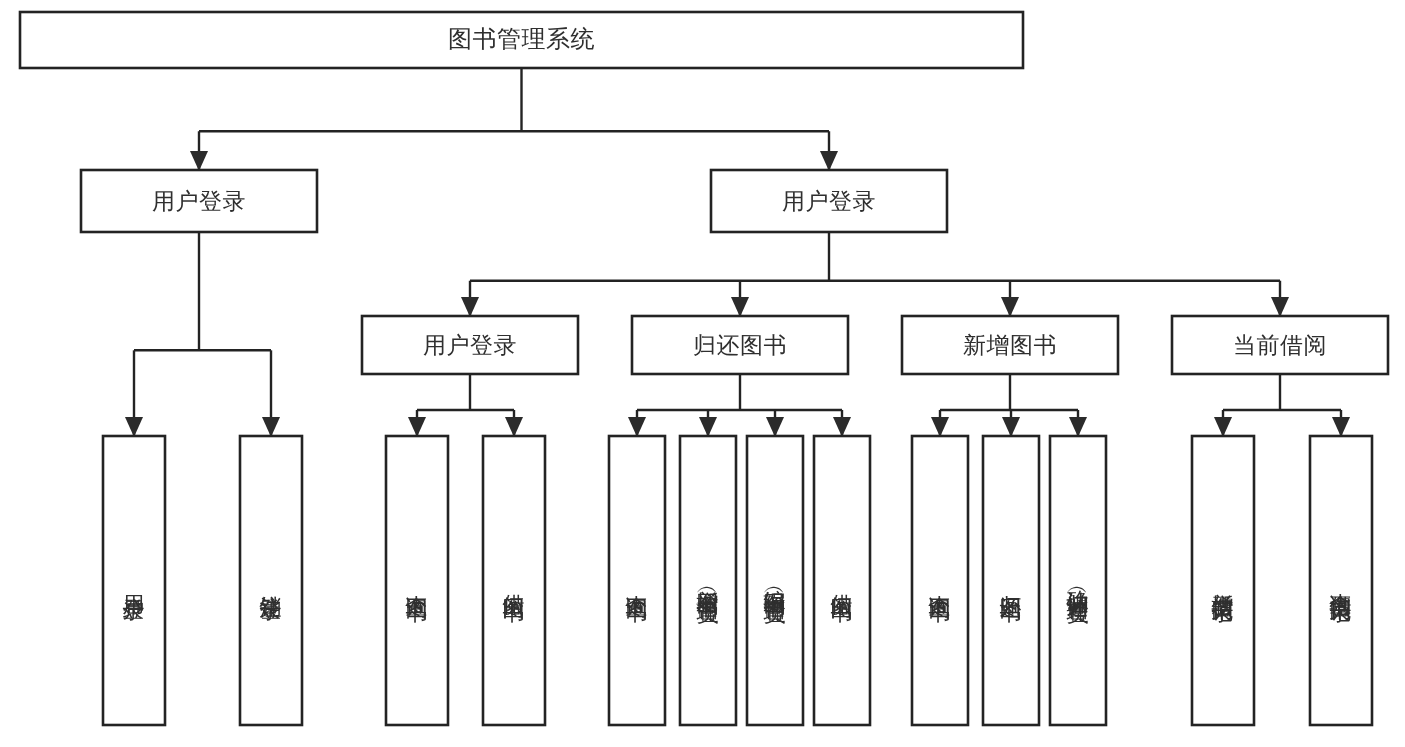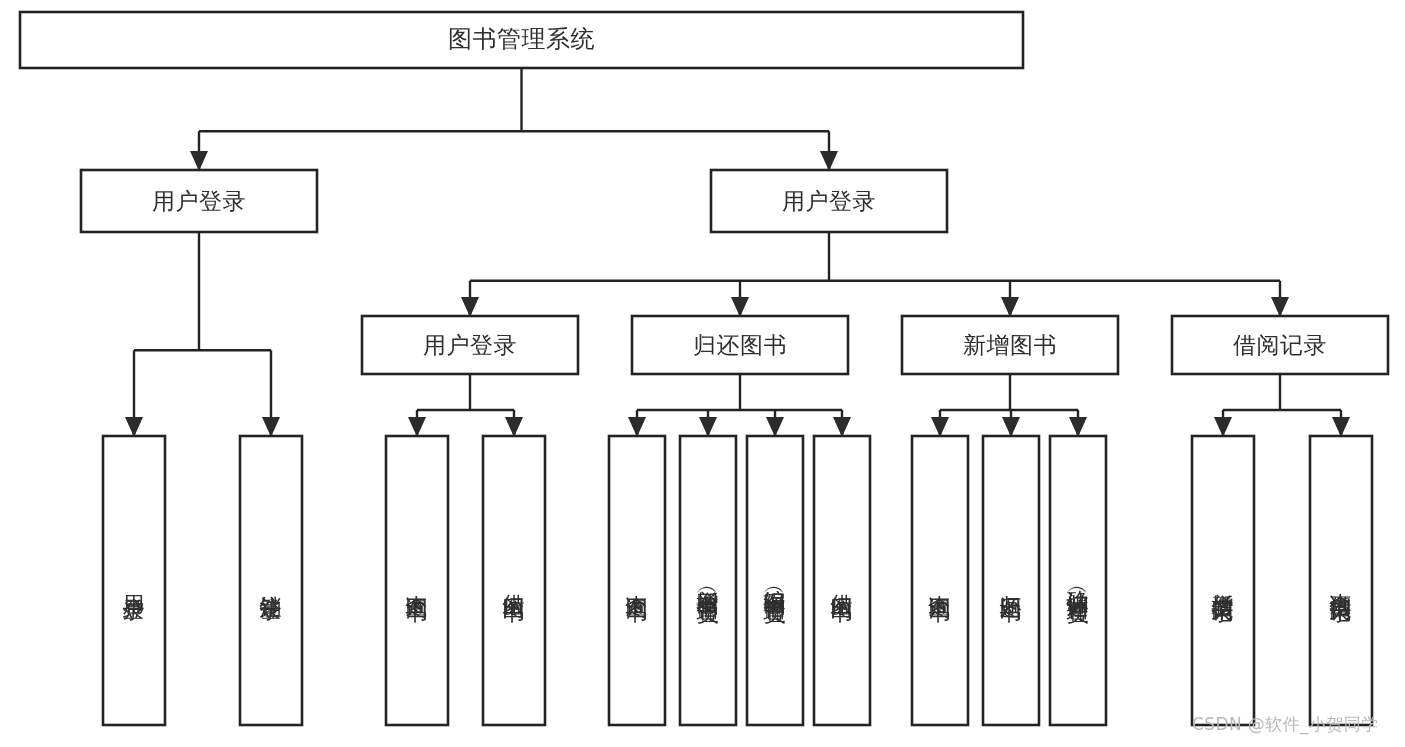--- a/index.html
+++ b/index.html
@@ -165,30 +165,29 @@
       </g>
   </svg>
 
   <div id="label-layer">
       <div class="node-label horizontal title" style="left: 20px; top: 12px; width: 1003px; height: 56px;">图书管理系统</div>
       <div class="node-label horizontal" style="left: 81px; top: 170px; width: 236px; height: 62px;">用户登录</div>
       <div class="node-label horizontal" style="left: 711px; top: 170px; width: 236px; height: 62px;">用户登录</div>
       <div class="node-label horizontal" style="left: 362px; top: 316px; width: 216px; height: 58px;">用户登录</div>
       <div class="node-label horizontal" style="left: 632px; top: 316px; width: 216px; height: 58px;">归还图书</div>
       <div class="node-label horizontal" style="left: 902px; top: 316px; width: 216px; height: 58px;">新增图书</div>
-      <div class="node-label horizontal" style="left: 1172px; top: 316px; width: 216px; height: 58px;">借阅记录</div>
+      <div class="node-label horizontal" style="left: 1172px; top: 316px; width: 216px; height: 58px;">当前借阅</div>
       <div class="node-label vertical" style="left: 103px; top: 436px; width: 62px; height: 289px;">用户登录</div>
       <div class="node-label vertical" style="left: 240px; top: 436px; width: 62px; height: 289px;">注销登录</div>
       <div class="node-label vertical" style="left: 386px; top: 436px; width: 62px; height: 289px;">查询图书</div>
       <div class="node-label vertical" style="left: 483px; top: 436px; width: 62px; height: 289px;">借阅图书</div>
       <div class="node-label vertical" style="left: 609px; top: 436px; width: 56px; height: 289px;">查询图书</div>
       <div class="node-label vertical" style="left: 680px; top: 436px; width: 56px; height: 289px;">新增图书（管理员）</div>
       <div class="node-label vertical" style="left: 747px; top: 436px; width: 56px; height: 289px;">编辑图书（管理员）</div>
       <div class="node-label vertical" style="left: 814px; top: 436px; width: 56px; height: 289px;">借阅图书</div>
       <div class="node-label vertical" style="left: 912px; top: 436px; width: 56px; height: 289px;">查询图书</div>
       <div class="node-label vertical" style="left: 983px; top: 436px; width: 56px; height: 289px;">归还图书</div>
       <div class="node-label vertical" style="left: 1050px; top: 436px; width: 56px; height: 289px;">确认归还（管理员）</div>
       <div class="node-label vertical" style="left: 1192px; top: 436px; width: 62px; height: 289px;">新增借阅记录</div>
       <div class="node-label vertical" style="left: 1310px; top: 436px; width: 62px; height: 289px;">查询借阅记录</div>
     </div>
 
-  <div id="watermark">CSDN @软件_小贺同学</div>
 </div>
 
 </body></html>

